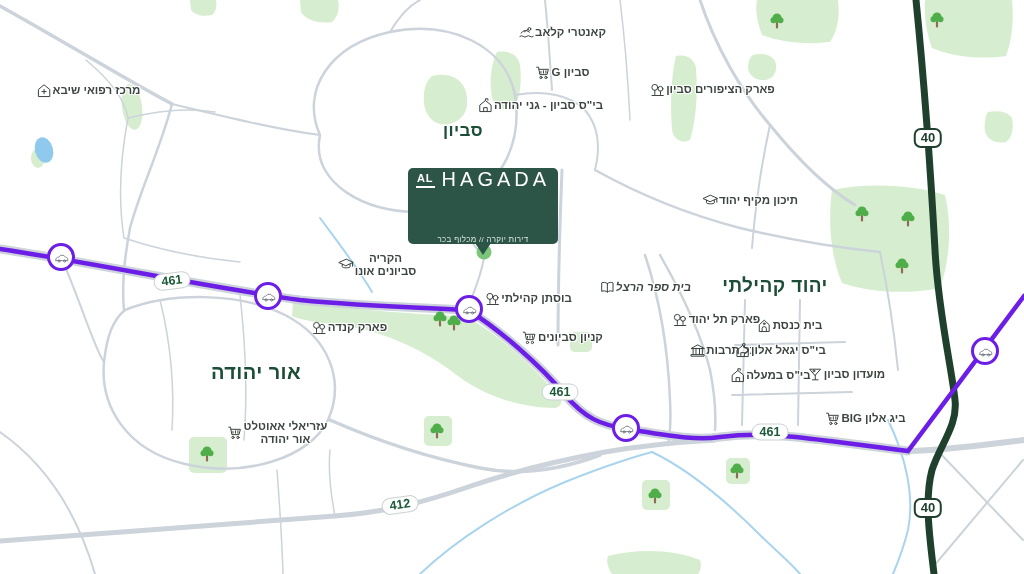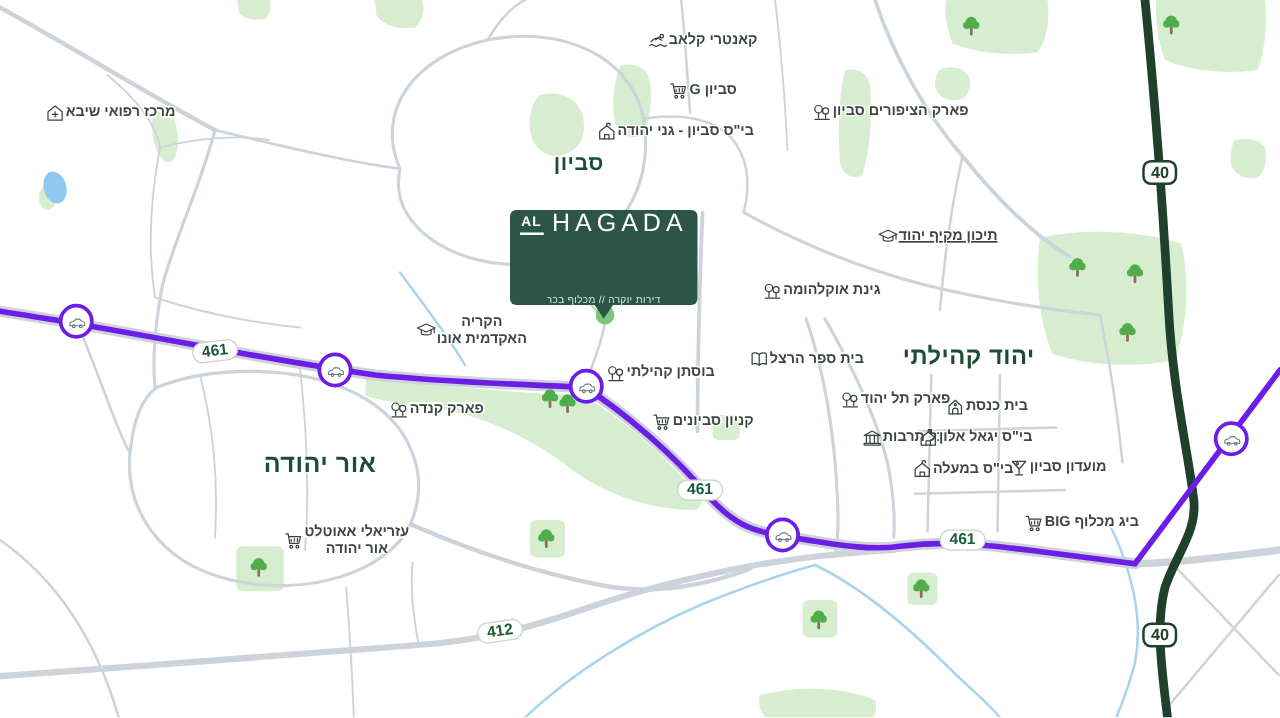--- a/index.html
+++ b/index.html
@@ -250,104 +250,98 @@
           <use href="#i-school"></use>
         </svg>
         <div class="plabel" dir="rtl">בי"ס סביון - גני יהודה</div>
       </div>
       <div class="poi" style="left: 712px; top: 81px;">
         <svg class="picon" viewBox="0 0 24 24">
           <use href="#i-park"></use>
         </svg>
         <div class="plabel" dir="rtl">פארק הציפורים סביון</div>
       </div>
-      <div class="poi" style="left: 750px; top: 181px; text-decoration: underline;">
+      <div class="poi" style="left: 750px; top: 192px;">
         <svg class="picon" viewBox="0 0 24 24">
           <use href="#i-gradcap"></use>
         </svg>
         <div class="plabel" dir="rtl">תיכון מקיף יהוד</div>
       </div>
-      <div class="poi" style="left: 657px; top: 224px;">
+      <div class="poi" style="left: 645px; top: 279px; font-style: italic;">
+        <svg class="picon" viewBox="0 0 24 24">
+          <use href="#i-book"></use>
+        </svg>
+        <div class="plabel" dir="rtl">בית ספר הרצל</div>
+      </div>
+      <div class="poi" style="left: 377px; top: 251px;">
+        <svg class="picon" viewBox="0 0 24 24">
+          <use href="#i-gradcap"></use>
+        </svg>
+        <div class="plabel" dir="rtl">הקריה
+סביונים אונו</div>
+      </div>
+      <div class="poi" style="left: 528px; top: 290px;">
         <svg class="picon" viewBox="0 0 24 24">
           <use href="#i-park"></use>
         </svg>
-        <div class="plabel" dir="rtl">גינת אוקלהומה</div>
-      </div>
-      <div class="poi" style="left: 645px; top: 279px;">
-        <svg class="picon" viewBox="0 0 24 24">
-          <use href="#i-book"></use>
-        </svg>
-        <div class="plabel" dir="rtl">בית ספר הרצל</div>
-      </div>
-      <div class="poi" style="left: 377px; top: 251px;">
-        <svg class="picon" viewBox="0 0 24 24">
-          <use href="#i-gradcap"></use>
-        </svg>
-        <div class="plabel" dir="rtl">הקריה
-האקדמית אונו</div>
-      </div>
-      <div class="poi" style="left: 528px; top: 290px;">
+        <div class="plabel" dir="rtl">בוסתן קהילתי</div>
+      </div>
+      <div class="poi" style="left: 349px; top: 319px;">
         <svg class="picon" viewBox="0 0 24 24">
           <use href="#i-park"></use>
         </svg>
-        <div class="plabel" dir="rtl">בוסתן קהילתי</div>
-      </div>
-      <div class="poi" style="left: 349px; top: 319px;">
+        <div class="plabel" dir="rtl">פארק קנדה</div>
+      </div>
+      <div class="poi" style="left: 562px; top: 329px; justify-content: flex-end;">
+        <svg class="picon" viewBox="0 0 24 24">
+          <use href="#i-cart"></use>
+        </svg>
+        <div class="plabel" dir="rtl">קניון סביונים</div>
+      </div>
+      <div class="poi" style="left: 716px; top: 311px;">
         <svg class="picon" viewBox="0 0 24 24">
           <use href="#i-park"></use>
         </svg>
-        <div class="plabel" dir="rtl">פארק קנדה</div>
-      </div>
-      <div class="poi" style="left: 562px; top: 329px; justify-content: flex-end;">
+        <div class="plabel" dir="rtl">פארק תל יהוד</div>
+      </div>
+      <div class="poi" style="left: 728px; top: 342px;">
+        <svg class="picon" viewBox="0 0 24 24">
+          <use href="#i-bank"></use>
+        </svg>
+        <div class="plabel" dir="rtl">היכל תרבות</div>
+      </div>
+      <div class="poi" style="left: 789px; top: 317px;">
+        <svg class="picon" viewBox="0 0 24 24">
+          <use href="#i-synagogue"></use>
+        </svg>
+        <div class="plabel" dir="rtl">בית כנסת</div>
+      </div>
+      <div class="poi" style="left: 780px; top: 342px;">
+        <svg class="picon" viewBox="0 0 24 24">
+          <use href="#i-school"></use>
+        </svg>
+        <div class="plabel" dir="rtl">בי"ס יגאל אלון</div>
+      </div>
+      <div class="poi" style="left: 770px; top: 367px;">
+        <svg class="picon" viewBox="0 0 24 24">
+          <use href="#i-school"></use>
+        </svg>
+        <div class="plabel" dir="rtl">בי"ס במעלה</div>
+      </div>
+      <div class="poi" style="left: 846px; top: 366px;">
+        <svg class="picon" viewBox="0 0 24 24">
+          <use href="#i-martini"></use>
+        </svg>
+        <div class="plabel" dir="rtl">מועדון סביון</div>
+      </div>
+      <div class="poi" style="left: 865px; top: 410px;">
         <svg class="picon" viewBox="0 0 24 24">
           <use href="#i-cart"></use>
         </svg>
-        <div class="plabel" dir="rtl">קניון סביונים</div>
-      </div>
-      <div class="poi" style="left: 716px; top: 311px;">
-        <svg class="picon" viewBox="0 0 24 24">
-          <use href="#i-park"></use>
-        </svg>
-        <div class="plabel" dir="rtl">פארק תל יהוד</div>
-      </div>
-      <div class="poi" style="left: 728px; top: 342px;">
-        <svg class="picon" viewBox="0 0 24 24">
-          <use href="#i-bank"></use>
-        </svg>
-        <div class="plabel" dir="rtl">היכל תרבות</div>
-      </div>
-      <div class="poi" style="left: 789px; top: 317px;">
-        <svg class="picon" viewBox="0 0 24 24">
-          <use href="#i-synagogue"></use>
-        </svg>
-        <div class="plabel" dir="rtl">בית כנסת</div>
-      </div>
-      <div class="poi" style="left: 780px; top: 342px;">
-        <svg class="picon" viewBox="0 0 24 24">
-          <use href="#i-school"></use>
-        </svg>
-        <div class="plabel" dir="rtl">בי"ס יגאל אלון</div>
-      </div>
-      <div class="poi" style="left: 770px; top: 367px;">
-        <svg class="picon" viewBox="0 0 24 24">
-          <use href="#i-school"></use>
-        </svg>
-        <div class="plabel" dir="rtl">בי"ס במעלה</div>
-      </div>
-      <div class="poi" style="left: 846px; top: 366px;">
-        <svg class="picon" viewBox="0 0 24 24">
-          <use href="#i-martini"></use>
-        </svg>
-        <div class="plabel" dir="rtl">מועדון סביון</div>
-      </div>
-      <div class="poi" style="left: 865px; top: 410px;">
-        <svg class="picon" viewBox="0 0 24 24">
-          <use href="#i-cart"></use>
-        </svg>
-        <div class="plabel" dir="rtl">ביג מכלוף BIG</div>
+        <div class="plabel" dir="rtl">ביג אלון BIG</div>
       </div>
       <div class="poi" style="left: 277px; top: 419px;">
         <svg class="picon" viewBox="0 0 24 24">
           <use href="#i-cart"></use>
         </svg>
         <div class="plabel" dir="rtl">עזריאלי אאוטלט
 אור יהודה</div>
       </div>
     </div>
 

